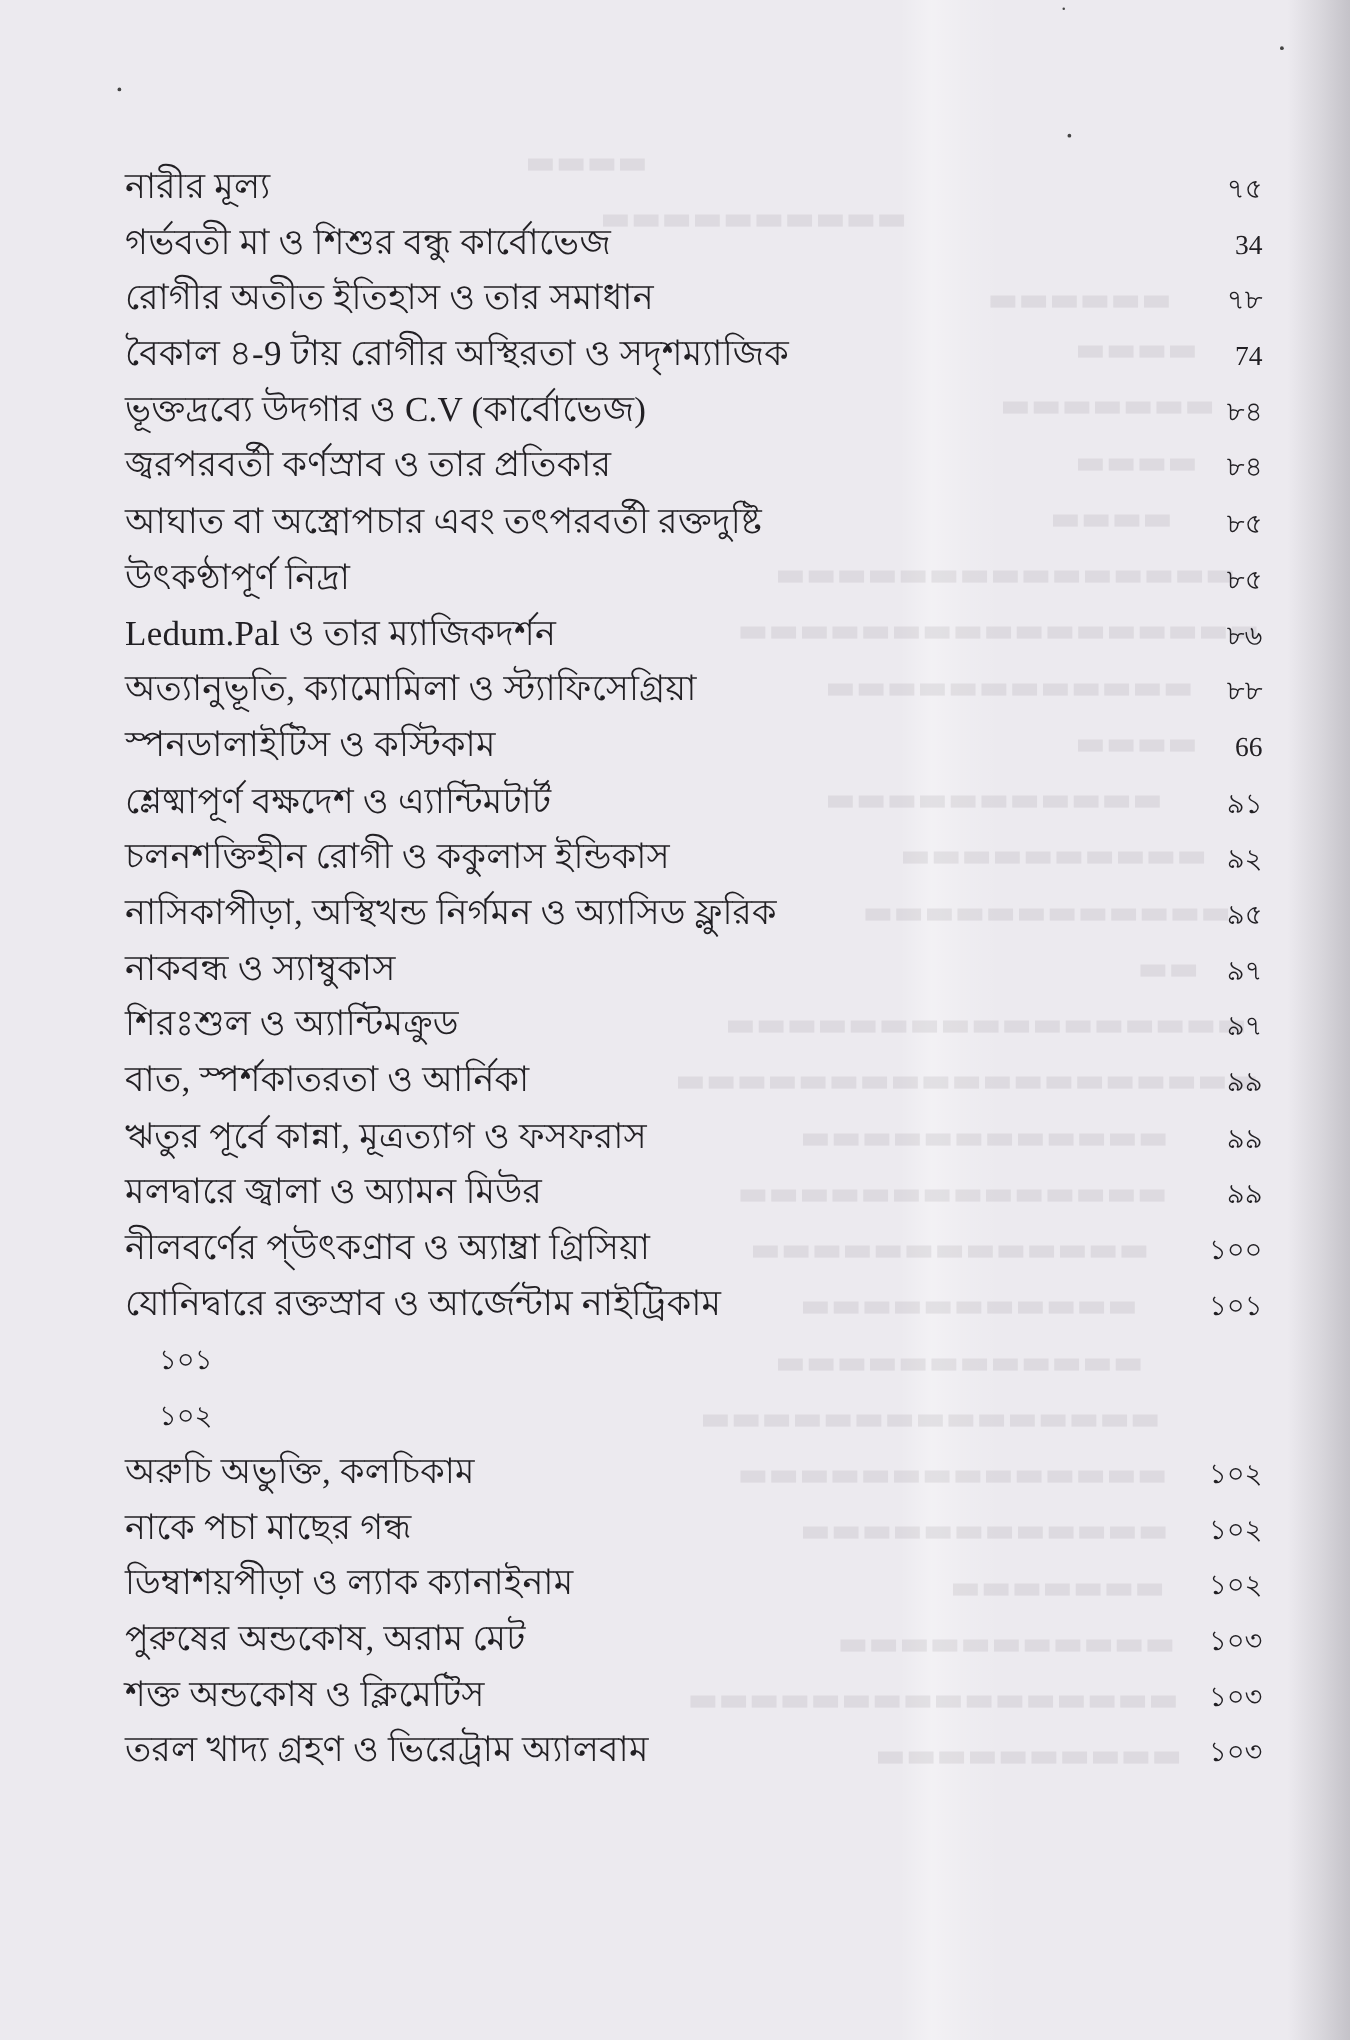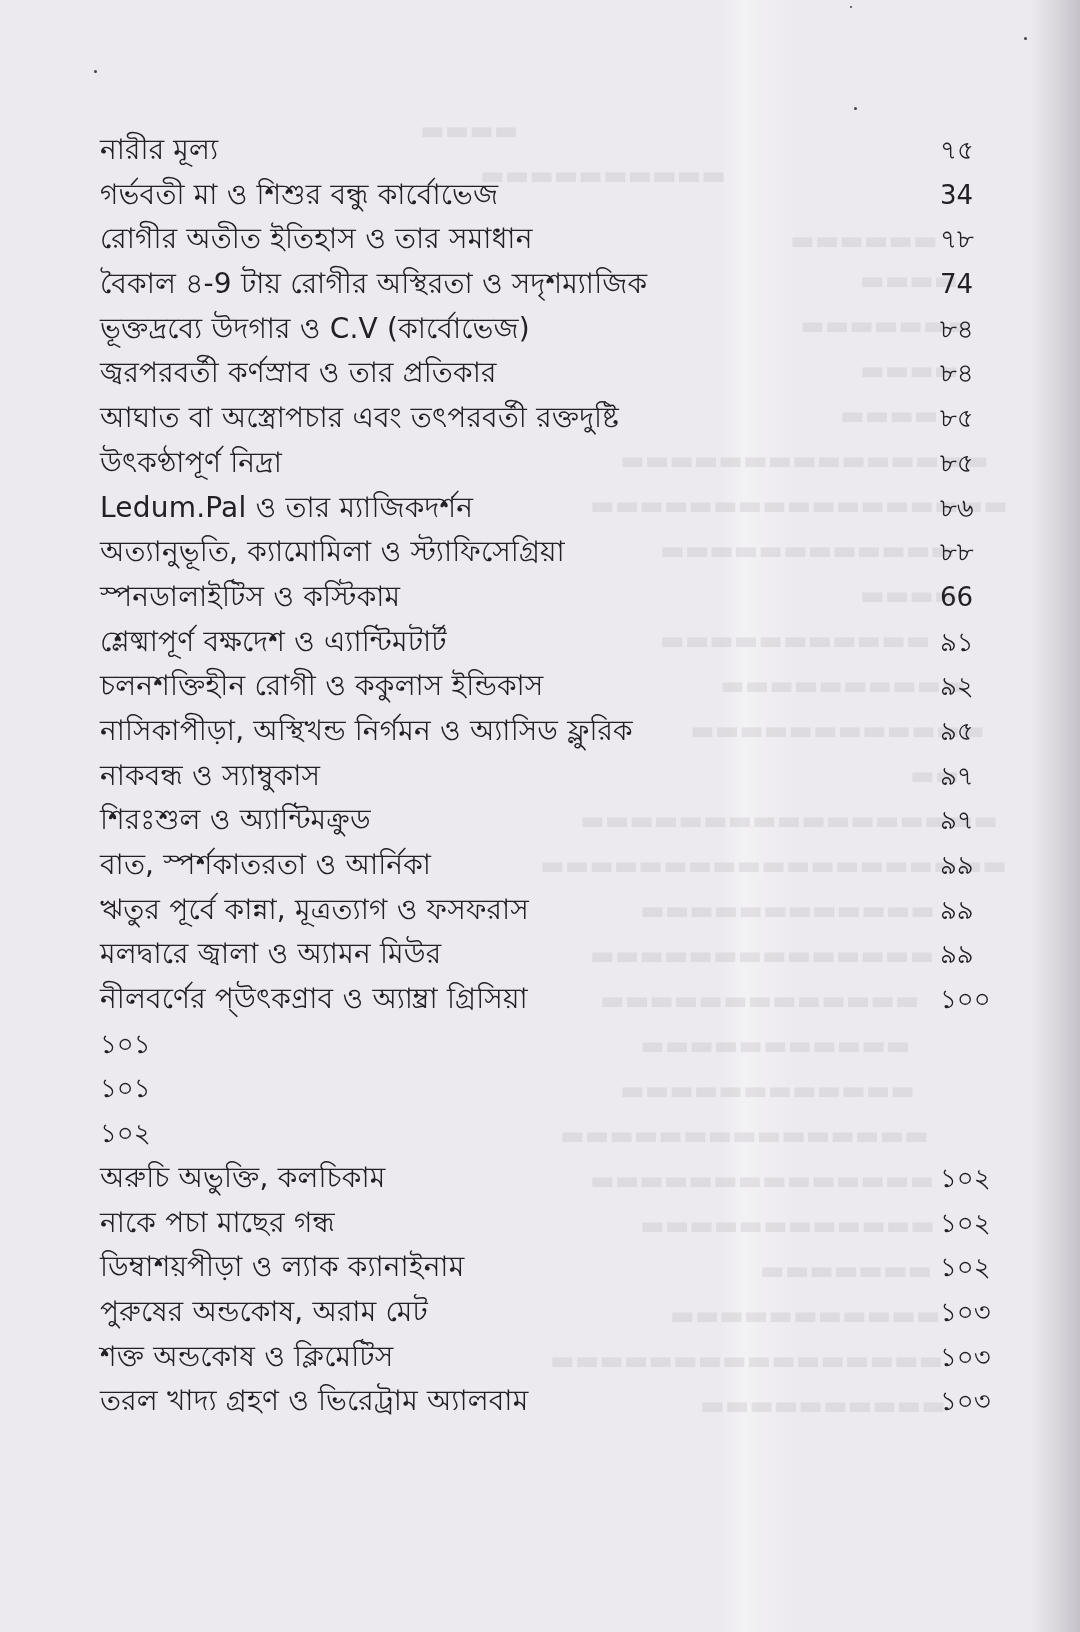--- a/index.html
+++ b/index.html
@@ -50,30 +50,31 @@
       left: 100px;
       top: 128px;
       width: 910px;
     }
     .toc-row {
       display: flex;
       justify-content: space-between;
       align-items: baseline;
       height: 44.7px;
       line-height: 44.7px;
+      font-family: Liberation Serif, serif;
     }
     .toc-title {
       font-size: 28px;
       white-space: nowrap;
       letter-spacing: 0.2px;
     }
     .toc-page {
-      font-size: 26px;
+      font-size: 22px;
       white-space: nowrap;
-      text-align: left;
+      text-align: right;
       min-width: 70px;
     }
   </style>
 </head>
 <body>
 
 <div class="page">
 
   <div class="bleed" style="left:420px;top:115px;">▬▬▬▬</div>
   <div class="bleed" style="left:480px;top:160px;">▬▬▬▬▬▬▬▬▬▬</div>
@@ -185,20 +186,21 @@
       </div>
     <div class="toc-row">
         <span class="toc-title">মলদ্বারে জ্বালা ও অ্যামন মিউর</span>
         <span class="toc-page">৯৯</span>
       </div>
     <div class="toc-row">
         <span class="toc-title">নীলবর্ণের প্উৎকণ্রাব ও অ্যাম্ব্রা গ্রিসিয়া</span>
         <span class="toc-page">১০০</span>
       </div>
     <div class="toc-row">
+        <span class="toc-title">যোনিদ্বারে রক্তস্রাব ও আর্জেন্টাম নাইট্রিকাম</span>
         <span class="toc-page">১০১</span>
       </div>
     <div class="toc-row">
         <span class="toc-page">১০১</span>
       </div>
     <div class="toc-row">
         <span class="toc-page">১০২</span>
       </div>
     <div class="toc-row">
         <span class="toc-title">অরুচি অভুক্তি, কলচিকাম</span>

